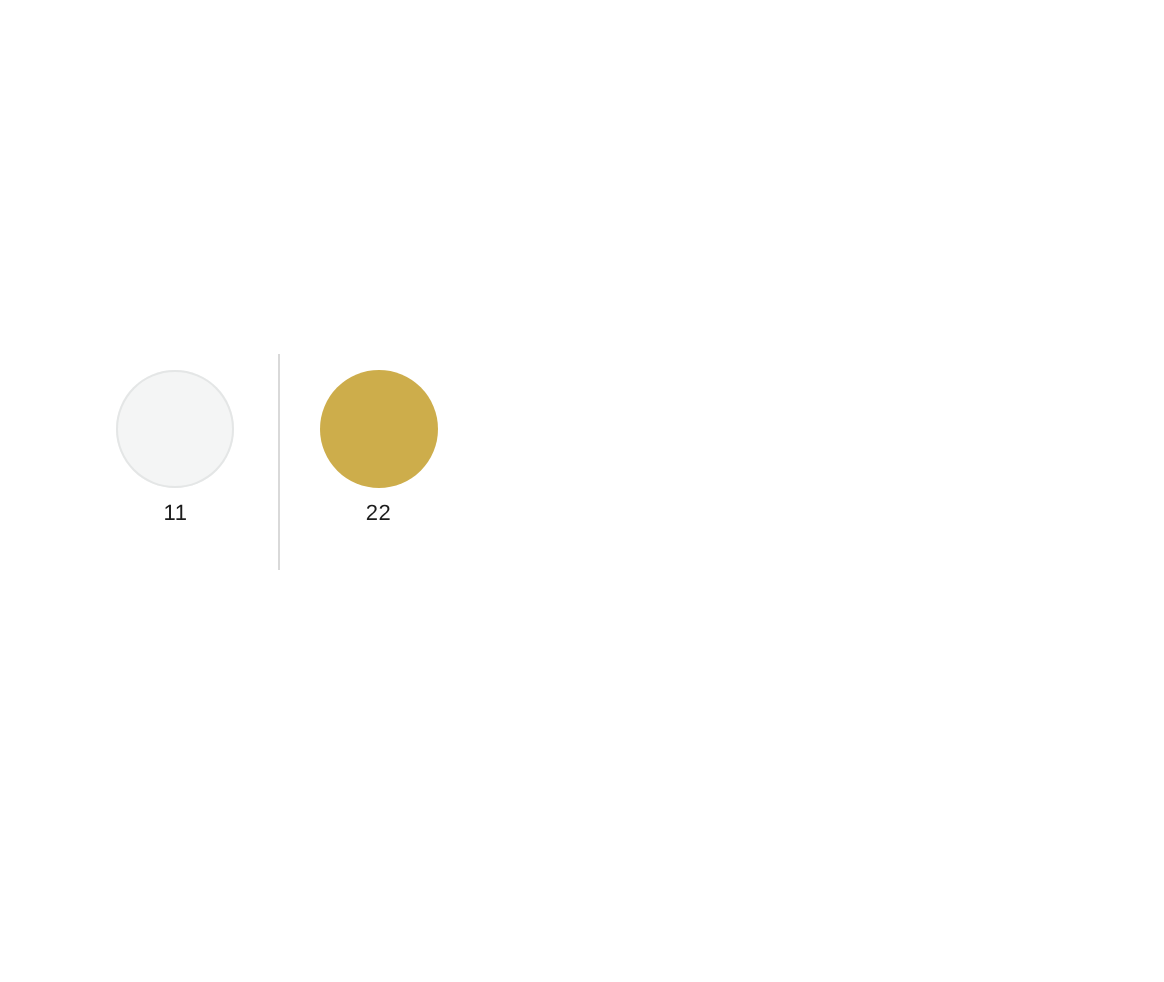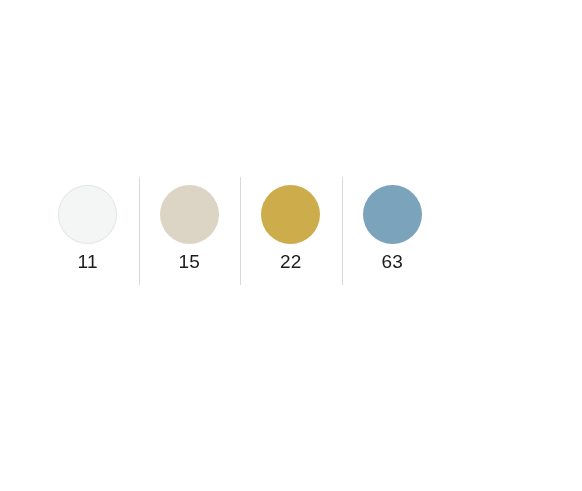--- a/index.html
+++ b/index.html
@@ -68,57 +68,45 @@
     height: 59px;
     border-radius: 50%;
     background: #cccccc;
   }
 
   .swatch-disc.light-edge {
     box-shadow: inset 0 0 0 1px #e4e6e6;
   }
 
   .swatch-label {
-    font-size: 19px;
+    font-size: 11px;
     line-height: 1;
     color: #1c1c1c;
     letter-spacing: 0.3px;
     text-align: center;
     font-weight: 400;
   }
 </style>
 <style>.swatch-cell.has-divider::before{background:#d9d9d9;}</style></head>
 <body style="background: rgb(255, 255, 255);">
 
 <div class="swatch-board" style="background: rgb(255, 255, 255);">
   <div class="swatch-row">
 
     <div class="swatch-cell">
       <div class="swatch-disc-wrap">
         <div class="swatch-disc light-edge" style="background: rgb(244, 245, 245);"></div>
       </div>
       <div class="swatch-label" style="color: rgb(28, 28, 28);">11</div>
     </div>
 
-    <div class="swatch-cell has-divider">
-      <div class="swatch-disc-wrap">
-        <div class="swatch-disc" style="background: rgb(220, 213, 197);"></div>
-      </div>
-      <div class="swatch-label" style="color: rgb(28, 28, 28);">15</div>
-    </div>
 
 
     <div class="swatch-cell has-divider">
       <div class="swatch-disc-wrap">
         <div class="swatch-disc" style="background: rgb(205, 173, 75);"></div>
       </div>
       <div class="swatch-label" style="color: rgb(28, 28, 28);">22</div>
     </div>
 
-    <div class="swatch-cell has-divider">
-      <div class="swatch-disc-wrap">
-        <div class="swatch-disc" style="background: rgb(123, 163, 188);"></div>
-      </div>
-      <div class="swatch-label" style="color: rgb(28, 28, 28);">63</div>
-    </div>
 
   </div>
 </div>
 
 </body></html>

